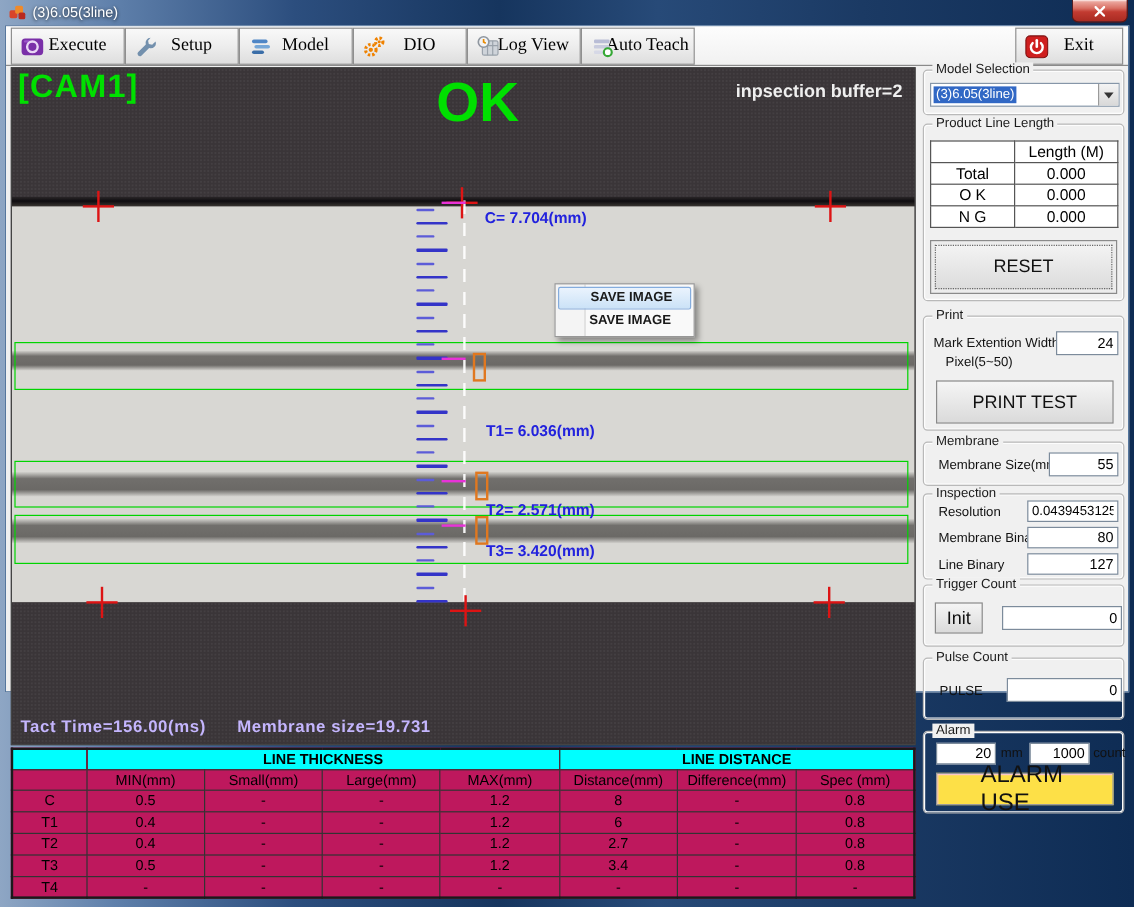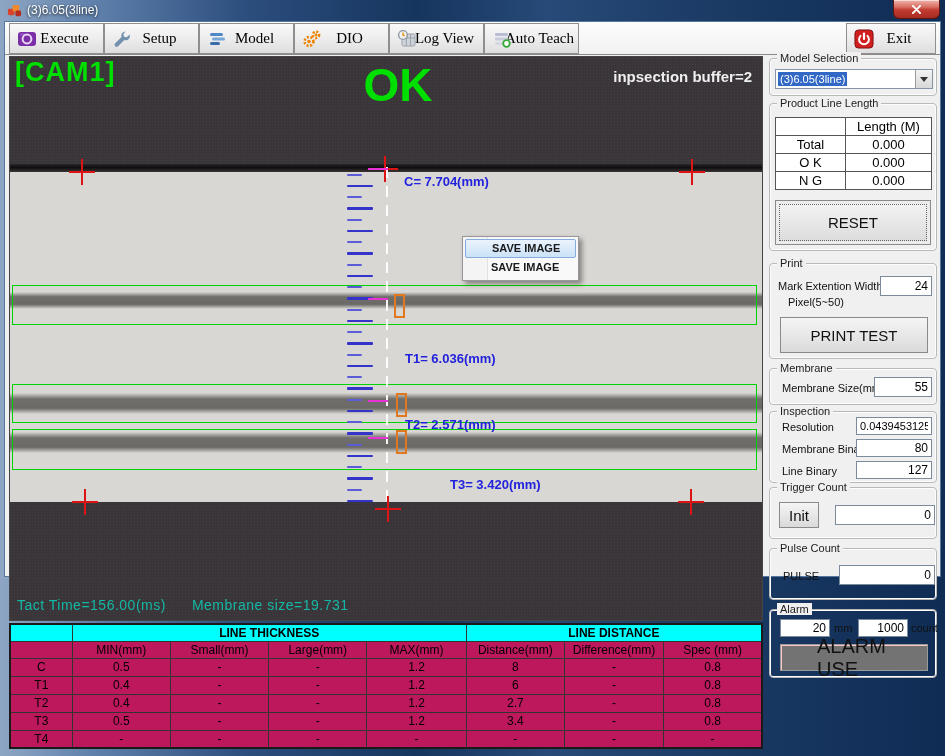--- a/index.html
+++ b/index.html
@@ -46,38 +46,38 @@
   .tick:nth-child(even){width:26px;background:#3434c8;}
   .tick:nth-child(4n){height:3px;}
   .dash-line{position:absolute;left:376px;top:110px;width:2px;height:337px;
     background:repeating-linear-gradient(180deg,rgba(255,255,255,.92) 0 11px,transparent 11px 19px);}
   .cross{position:absolute;width:26px;height:26px;pointer-events:none;}
   .cross::before{content:"";position:absolute;top:12px;left:0;width:26px;height:2px;background:#dd1414;}
   .cross::after{content:"";position:absolute;left:12px;top:0;height:26px;width:2px;background:#dd1414;}
   .magenta{position:absolute;width:20px;height:2px;background:#e832d8;}
   .orange-rect{position:absolute;width:11px;height:24px;border:2px solid #e07820;}
   .meas{position:absolute;font-size:13px;font-weight:bold;color:#2222dd;}
-  .tact{position:absolute;left:7px;top:540px;font-size:14px;font-weight:normal;color:#14b8a6;letter-spacing:.5px;}
+  .tact{position:absolute;left:7px;top:540px;font-size:14px;font-weight:bold;color:#c4b5fd;letter-spacing:.5px;}
   .tact span{margin-right:26px;}
   
   .ctx-menu{position:absolute;left:452px;top:179px;width:117px;height:45px;background:#f1f1f1;
     border:1px solid #979797;box-shadow:3px 3px 5px rgba(0,0,0,.4);padding:2px;
     background-image:linear-gradient(90deg,#f4f4f4 0 24px,#e2e2e2 24px 25px,#f9f9f9 25px);}
   .ctx-item{height:19px;line-height:19px;padding-left:26px;font-size:11px;font-weight:bold;color:#1a1a1a;cursor:pointer;}
   .ctx-item.hl{background:linear-gradient(180deg,#eaf3fd,#cbe2f7);border:1px solid #84acdd;border-radius:2px;line-height:17px;}
   
   .gbox{position:absolute;left:764px;width:168px;border:1px solid #b9b9b9;border-radius:4px;box-shadow:inset 0 0 0 1px #fdfdfd;}
   .gbox-title{position:absolute;top:-7px;left:7px;background:#f0f0f0;padding:0 3px;font-size:11px;color:#1c1c1c;white-space:nowrap;}
   .lbl{position:absolute;font-size:11px;color:#111;white-space:nowrap;}
   .tin{position:absolute;border:1px solid #7c8b9b;background:#fff;font:12px "Liberation Sans",sans-serif;text-align:right;padding:0 3px;color:#000;}
   .btn3{position:absolute;background:linear-gradient(180deg,#f5f5f5,#e9e9e9 45%,#dadada);border:1px solid #8a8a8a;
     display:flex;align-items:center;justify-content:center;font-size:15px;color:#111;cursor:pointer;}
   .reset-btn{box-shadow:inset 0 0 0 3px #ececec;}
   .reset-btn::after{content:"";position:absolute;inset:3px;border:1px dotted #666;}
-  .pink-btn{position:absolute;background:#737373;border:1px solid #9a9a9a;box-shadow:inset 1px 1px 0 #fbc6c6;
+  .pink-btn{position:absolute;background:#fde047;border:1px solid #9a9a9a;box-shadow:inset 1px 1px 0 #fbc6c6;
     display:flex;align-items:center;justify-content:center;color:#111;cursor:pointer;padding-left:36px;}
   .combo{position:absolute;left:5px;top:10px;width:158px;height:20px;background:#fff;border:1px solid #8696a8;cursor:pointer;}
   .combo-sel{position:absolute;left:2px;top:2px;font-size:11px;background:#3168c5;color:#fff;padding:1px 2px;}
   .combo-btn{position:absolute;right:0;top:0;width:17px;height:18px;background:linear-gradient(180deg,#f4f4f4,#d8d8d8);border-left:1px solid #9a9a9a;}
   .combo-arrow{position:absolute;left:4px;top:7px;width:0;height:0;border-left:4px solid transparent;border-right:4px solid transparent;border-top:5px solid #333;}
   .ptable{position:absolute;left:5px;top:13px;border-collapse:collapse;}
   .ptable td{border:1px solid #555;background:#fff;font-size:13px;text-align:center;height:18px;color:#000;}
   .ptable .c1{width:70px;}.ptable .c2{width:86px;}
   .val-ok{color:#0000dd;}.val-ng{color:#ee0000;}
   
@@ -250,21 +250,21 @@
       <div class="orange-rect" style="left:384px;top:237px;"></div>
       <div class="orange-rect" style="left:386px;top:336px;"></div>
       <div class="orange-rect" style="left:386px;top:373px;"></div>
 
       <span class="cam1-label">[CAM1]</span>
       <span class="ok-status">OK</span>
       <span class="buffer-text">inpsection buffer=2</span>
       <span class="meas" style="left:394px;top:117px;">C= 7.704(mm)</span>
       <span class="meas" style="left:395px;top:294px;">T1= 6.036(mm)</span>
       <span class="meas" style="left:395px;top:360px;">T2= 2.571(mm)</span>
-      <span class="meas" style="left:395px;top:420px;margin-left:45px;">T3= 3.420(mm)</span>
+      <span class="meas" style="left:395px;top:394px;">T3= 3.420(mm)</span>
       <div class="tact">
         <span>Tact Time=156.00(ms)</span><span>Membrane size=19.731</span>
       </div>
 
       <div class="ctx-menu">
         <div class="ctx-item hl">SAVE IMAGE</div>
         <div class="ctx-item">SAVE IMAGE</div>
       </div>
     </div>
 

